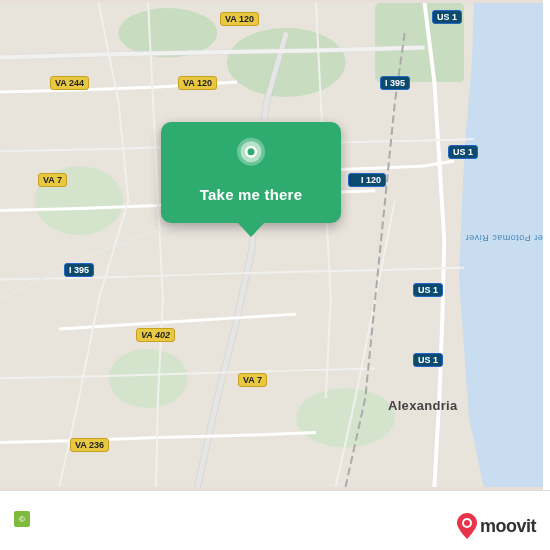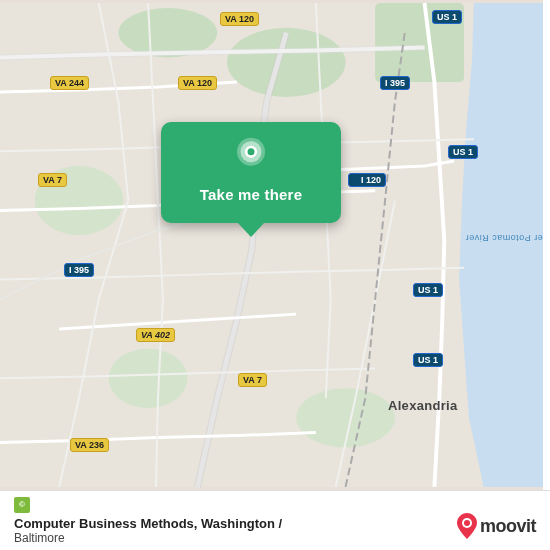--- a/index.html
+++ b/index.html
@@ -255,24 +255,20 @@
     </svg>
     <span class="popup-text">Take me there</span>
   </div>
 </div>
 
 <div id="bottom-bar">
   <div style="display:flex;flex-direction:column;justify-content:center;flex:1;">
     <div style="display:flex;align-items:center;gap:3px;margin-bottom:3px;">
       <div class="osm-logo">©</div>
     </div>
-    <div style="display:flex;flex-direction:column;">
-      <span class="place-name">Computer Business Methods, Washington /</span>
-      <span class="place-sub">Baltimore</span>
-    </div>
   </div>
 
   <div class="moovit-logo">
     <svg class="moovit-pin" viewBox="0 0 22 28" xmlns="http://www.w3.org/2000/svg">
       <path d="M11 1 C5.5 1 1 5.5 1 11 C1 17 11 27 11 27 C11 27 21 17 21 11 C21 5.5 16.5 1 11 1Z" fill="#e8334a"></path>
       <circle cx="11" cy="11" r="5" fill="white"></circle>
       <circle cx="11" cy="11" r="3" fill="#e8334a"></circle>
     </svg>
     <span class="moovit-text">moovit</span>
   </div>

